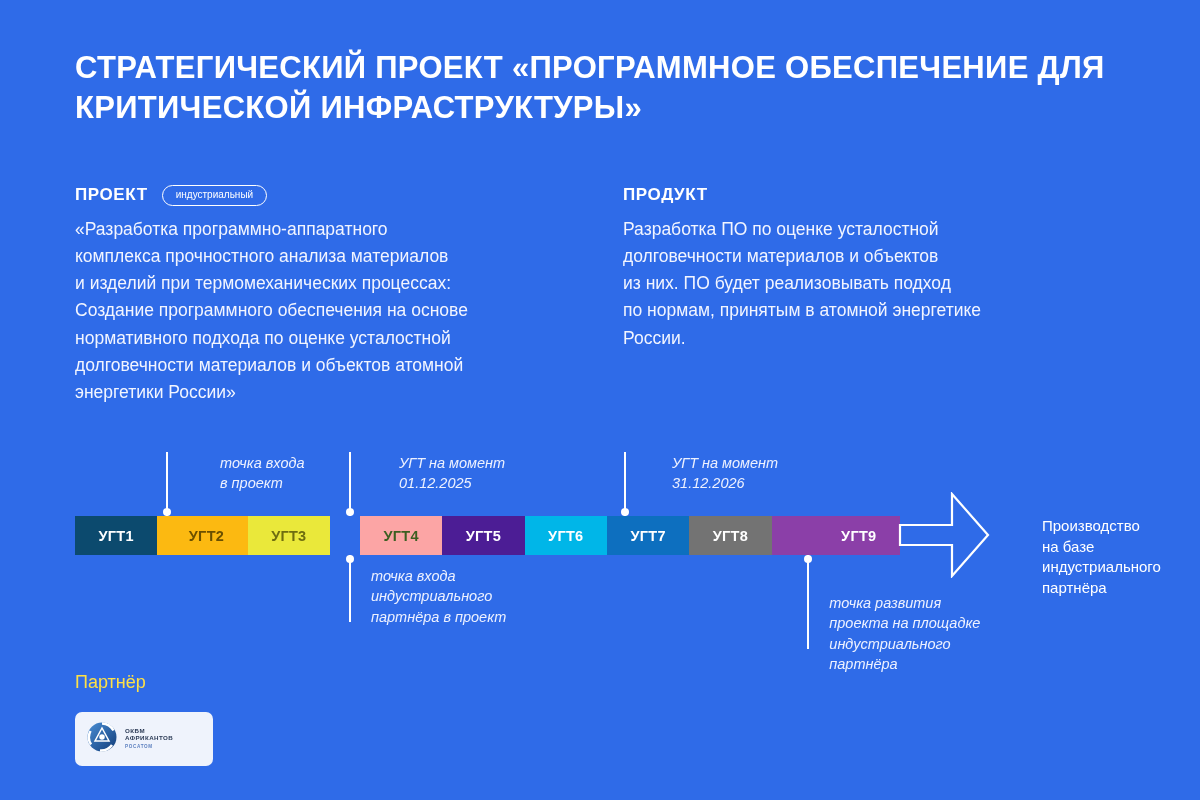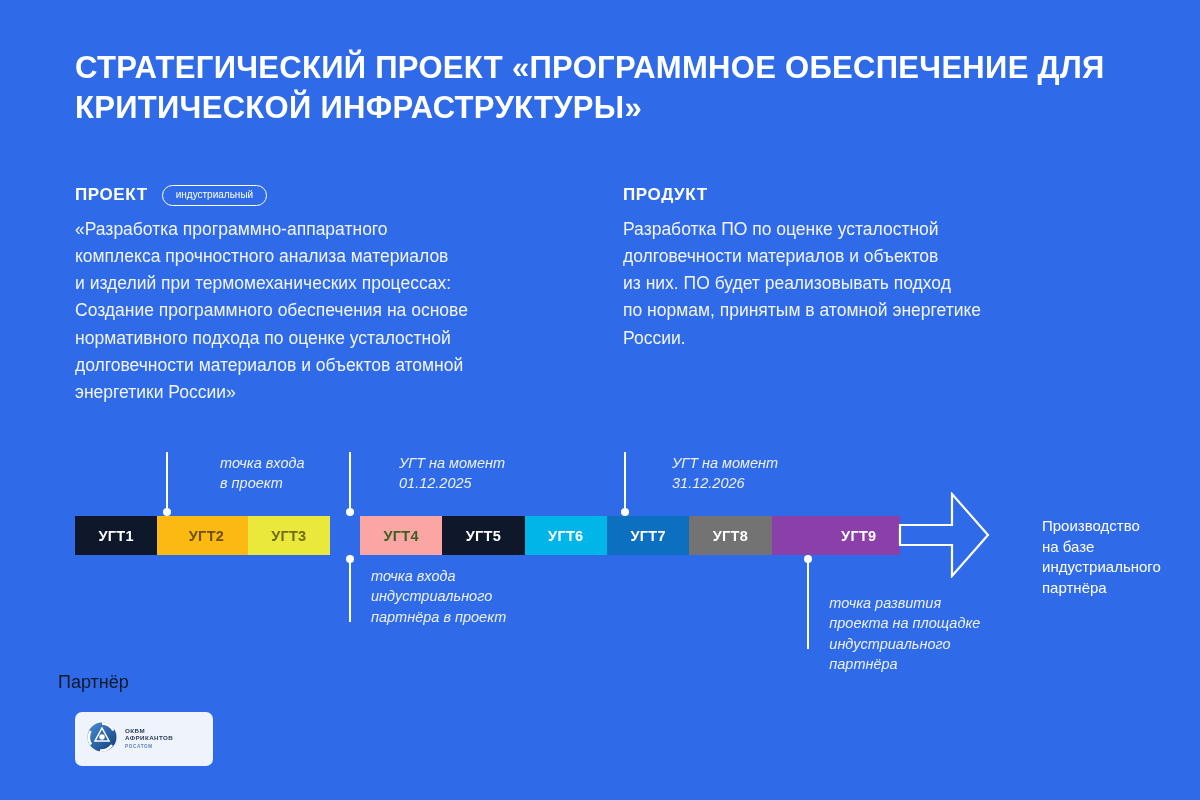--- a/index.html
+++ b/index.html
@@ -132,24 +132,24 @@
     position: absolute;
     width: 8px;
     height: 8px;
     border-radius: 50%;
     background: #ffffff;
   }
 
   
   .partner-label {
     position: absolute;
-    left: 58px;
+    left: 75px;
     top: 672px;
     font-size: 18px;
-    color: #0f172a;
+    color: #fde047;
   }
   .partner-card {
     position: absolute;
     left: 75px;
     top: 712px;
     width: 138px;
     height: 54px;
     background: #EFF3FC;
     border-radius: 7px;
     display: flex;
@@ -214,33 +214,33 @@
       <div class="dot" style="left: 346px; top: 508px;"></div>
       <div class="callout" style="left: 399px; top: 453px;">УГТ на момент
 01.12.2025</div>
       <div class="conn" style="left: 624px; top: 452px; height: 64px;"></div>
       <div class="dot" style="left: 621px; top: 508px;"></div>
       <div class="callout" style="left: 672px; top: 453px;">УГТ на момент
 31.12.2026</div>
     </div>
 
   <div class="timeline" id="timeline">
-      <div class="seg" style="background: #0f172a; color: rgb(255, 255, 255);">
+      <div class="seg" style="background: #0c4a6e; color: rgb(255, 255, 255);">
         <span>УГТ1</span>
       </div>
       <div class="seg" style="background: rgb(252, 185, 17); color: rgb(107, 80, 0); padding-left: 8px;">
         <span>УГТ2</span>
       </div>
       <div class="seg" style="background: rgb(234, 232, 58); color: rgb(110, 109, 16);">
         <span>УГТ3</span>
       </div>
       <div class="seg" style="background: #fca5a5; color: rgb(60, 95, 34); margin-left: 30px;">
         <span>УГТ4</span>
       </div>
-      <div class="seg" style="background: #0f172a; color: rgb(255, 255, 255);">
+      <div class="seg" style="background: #4c1d95; color: rgb(255, 255, 255);">
         <span>УГТ5</span>
       </div>
       <div class="seg" style="background: rgb(0, 182, 232); color: rgb(255, 255, 255);">
         <span>УГТ6</span>
       </div>
       <div class="seg" style="background: rgb(13, 111, 191); color: rgb(255, 255, 255);">
         <span>УГТ7</span>
       </div>
       <div class="seg" style="background: #737373; color: rgb(255, 255, 255);">
         <span>УГТ8</span>

